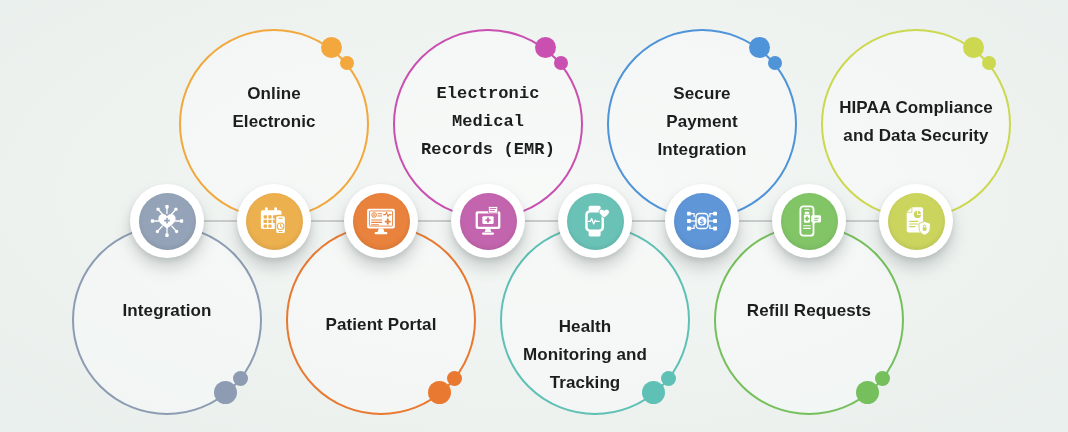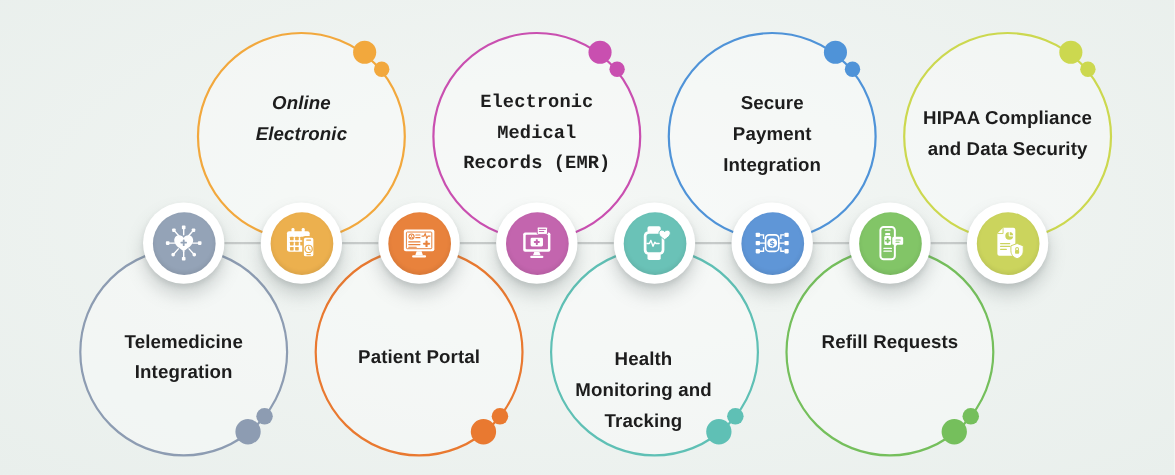--- a/index.html
+++ b/index.html
@@ -44,21 +44,20 @@
 </head>
 <body>
 
 <div id="canvas" style="background: radial-gradient(at 50% 45%, rgb(244, 247, 245) 0%, rgb(233, 239, 236) 100%);">
   <div class="connector" id="connector" style="left: 167px; width: 749px; top: 219.75px; background: rgb(199, 203, 202);"></div>
 <div>
       <div class="ring" style="left: 72px; top: 225px; width: 186px; height: 186px; border-color: rgb(141, 156, 178);"></div>
       <div class="dot" style="left: 213.5px; top: 380.5px; width: 23px; height: 23px; background: rgb(141, 156, 178);"></div>
       <div class="dot" style="left: 232.5px; top: 370.5px; width: 15px; height: 15px; background: rgb(141, 156, 178);"></div>
       <div class="label" style="left: 57px; top: 297px; width: 220px; color: rgb(29, 29, 29);">
-        <div>Telemedicine</div>
         <div>Integration</div>
       </div>
       <div class="badge" style="left: 130px; top: 184px;">
         <div class="badge-inner" style="background: rgb(148, 163, 183); color: rgb(148, 163, 183);">
           <span class="icon">
             <svg viewBox="0 0 48 48" width="36" height="36">
               <g stroke="#fff" stroke-width="1.7" fill="none" stroke-linecap="round">
                 <path d="M24 14 V7"></path>
                 <path d="M18 15 L13.5 10"></path>
                 <path d="M30 15 L34.5 10"></path>
@@ -85,21 +84,21 @@
               </g>
             </svg>
           </span>
         </div>
       </div>
     </div>
     <div>
       <div class="ring" style="left: 179px; top: 29px; width: 186px; height: 186px; border-color: rgb(242, 168, 61);"></div>
       <div class="dot" style="left: 320.5px; top: 36.5px; width: 21px; height: 21px; background: rgb(242, 168, 61);"></div>
       <div class="dot" style="left: 340px; top: 56px; width: 14px; height: 14px; background: rgb(242, 168, 61);"></div>
-      <div class="label" style="left: 164px; top: 80px; width: 220px; color: rgb(29, 29, 29); font-style: italic;">
+      <div class="label" style="left: 164px; top: 80px; width: 220px; color: rgb(29, 29, 29);">
         <div>Online</div>
         <div>Electronic</div>
       </div>
       <div class="badge" style="left: 237px; top: 184px;">
         <div class="badge-inner" style="background: rgb(236, 176, 78); color: rgb(236, 176, 78);">
           <span class="icon">
             <svg viewBox="0 0 48 48" width="36" height="36">
               <g fill="#fff">
                 <rect x="12" y="5.6" width="3.6" height="7" rx="1.6"></rect>
                 <rect x="24.4" y="5.6" width="3.6" height="7" rx="1.6"></rect>

